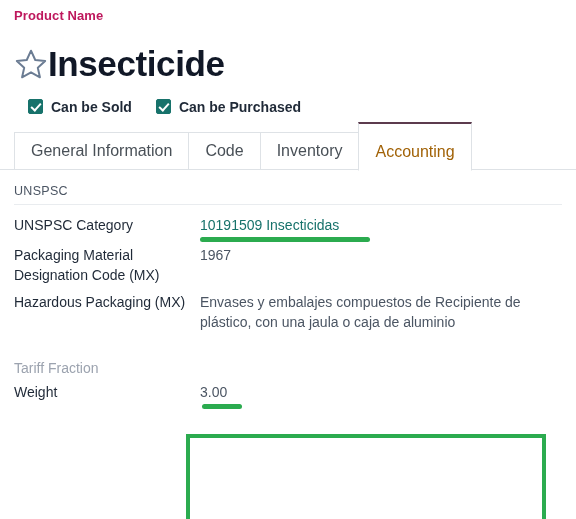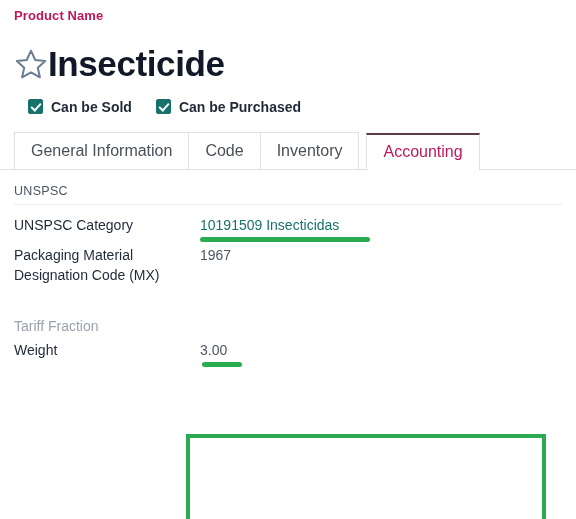--- a/index.html
+++ b/index.html
@@ -98,29 +98,28 @@
     padding: 8px 16px 9px 16px;
     border: 1px solid #dee2e6;
     border-bottom: 1px solid #dee2e6;
     background: #ffffff;
     margin-right: -1px;
     line-height: 1.2;
     white-space: nowrap;
     position: relative;
   }
   .tab.active {
-    color: #be185d;
+    color: #a16207;
     border-top: 2px solid #5c3b4d;
     border-left: 1px solid #dee2e6;
     border-right: 1px solid #dee2e6;
     border-bottom: 1px solid #ffffff;
-    padding-top: 7px;
+    padding-top: 18px;
     z-index: 3;
     margin-bottom: -1px;
-    margin-left: 8px;
   }
 
   
   .form-area { padding: 14px 0 0 14px; position: relative; }
 
   .section-title {
     font-size: 12.5px;
     color: #4b5563;
     letter-spacing: 0.3px;
     padding-bottom: 6px;
@@ -241,20 +240,24 @@
       <a class="link-value" href="#">10191509 Insecticidas</a>
       <span class="marker-underline u-unspsc"></span>
     </div>
   </div>
 
   <div class="field-row row-hazmat">
     <div class="field-label">Packaging Material Designation Code (MX)</div>
     <div class="field-value">1967</div>
   </div>
 
+  <div class="field-row row-hazpack">
+    <div class="field-label">Hazardous Packaging (MX)</div>
+    <div class="field-value value-multiline">Envases y embalajes compuestos de Recipiente de plástico, con una jaula o caja de aluminio</div>
+  </div>
 
   <div class="spacer-blank"></div>
 
   <div class="field-row row-tariff">
     <div class="field-label muted">Tariff Fraction</div>
     <div class="field-value"></div>
   </div>
 
 
   <div class="field-row">

